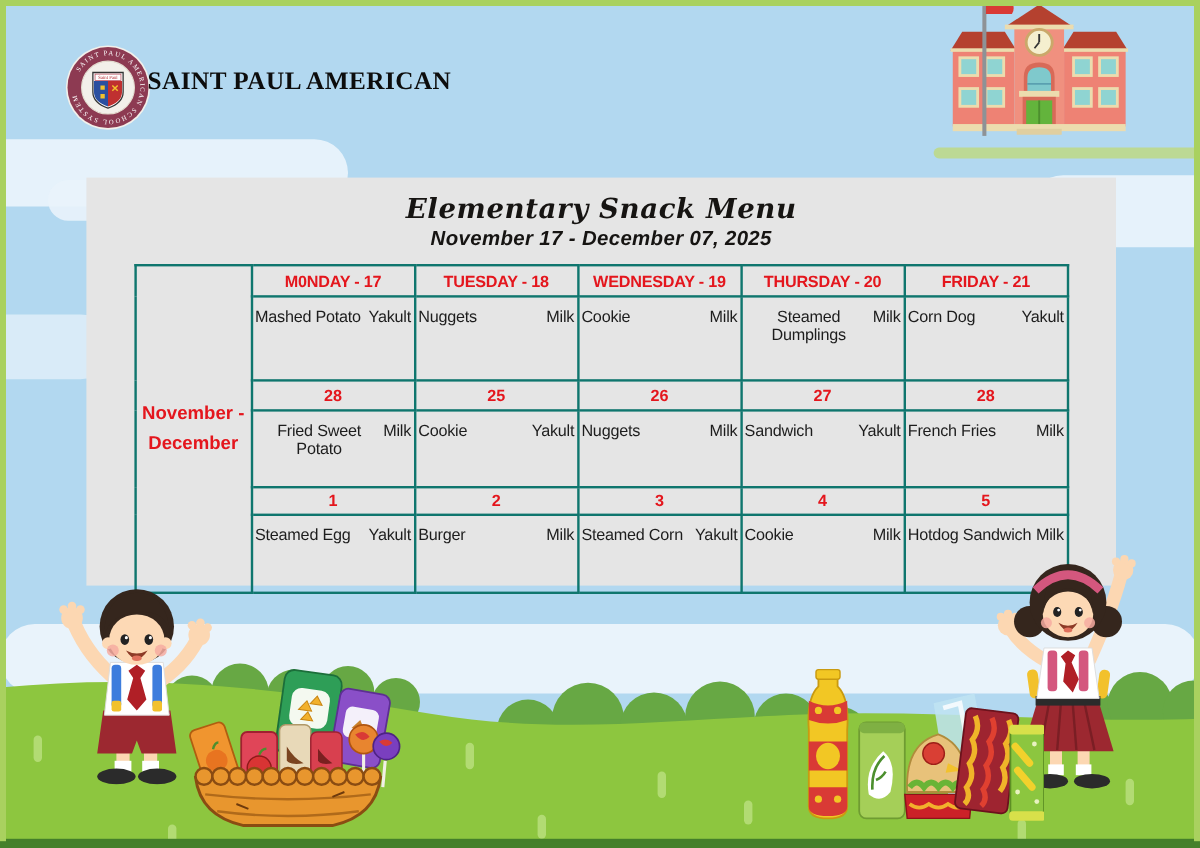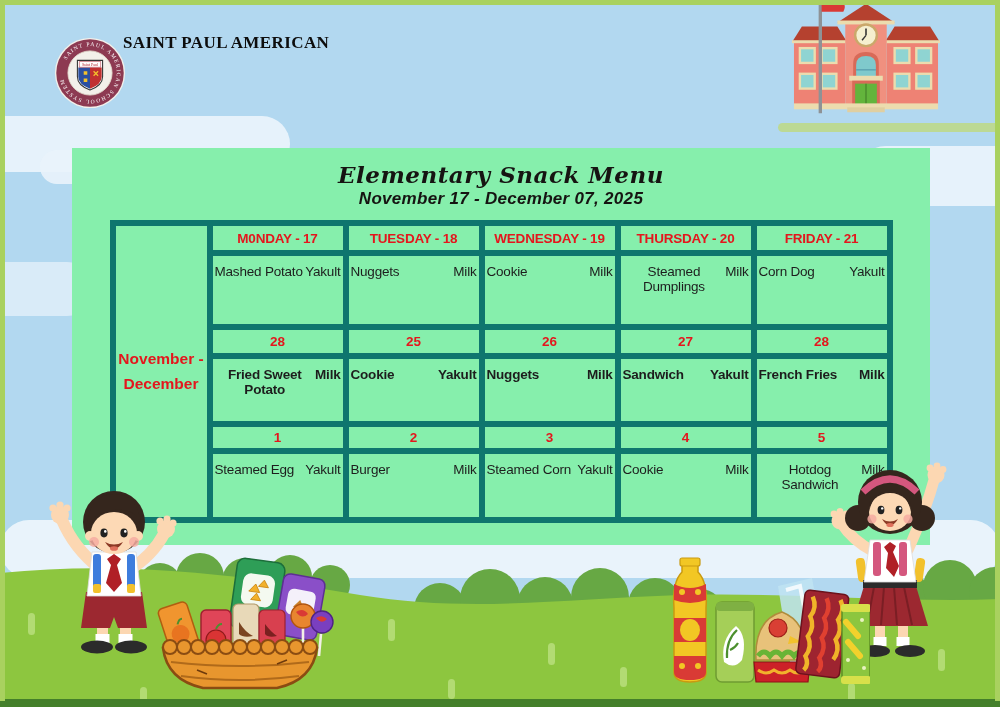--- a/index.html
+++ b/index.html
@@ -17,48 +17,48 @@
   .cloud{position:absolute;background:#e9f3fb;border-radius:40px;z-index:1;}
   .cloud.c1{left:-40px;top:116px;width:330px;height:56px;opacity:.95;}
   .cloud.c1b{left:40px;top:150px;width:240px;height:34px;opacity:.9;}
   .cloud.c2{left:856px;top:146px;width:190px;height:60px;opacity:.95;}
   .cloud.c3{left:-26px;top:262px;width:120px;height:54px;opacity:.7;}
   .hillstreak{position:absolute;left:778px;top:123px;width:230px;height:9px;background:#bcd98a;border-radius:6px;opacity:.9;z-index:1;}
   .horizoncloud{position:absolute;left:0;top:520px;width:1000px;height:58px;background:#eef6fc;border-radius:60px;opacity:.9;z-index:2;}
 
   
   .seal{position:absolute;left:54px;top:37px;width:72px;height:72px;z-index:3;}
-  .schoolname{position:absolute;left:123px;top:33px;z-index:3;color:#0d0d0d;
-    font-family:"Liberation Serif",serif;font-weight:700;font-size:17px;line-height:1.2;letter-spacing:.4px;}
+  .schoolname{position:absolute;left:123px;top:55px;z-index:3;color:#0d0d0d;
+    font-family:"Liberation Serif",serif;font-weight:700;font-size:21px;line-height:1.2;letter-spacing:.4px;}
 
   .building{position:absolute;left:792px;top:2px;width:148px;height:112px;z-index:2;}
 
   
-  .card{position:absolute;left:72px;top:148px;width:858px;height:397px;background:#86efac;z-index:5;}
+  .card{position:absolute;left:72px;top:148px;width:858px;height:340px;background:#e5e5e5;z-index:5;}
   .card .title{margin-top:13px;text-align:center;font-family:"DejaVu Serif",serif;
     font-style:italic;font-weight:700;font-size:23px;color:#161412;letter-spacing:.5px;}
   .card .subtitle{margin-top:1px;text-align:center;font-family:Liberation Sans, sans-serif;
     font-style:italic;font-weight:700;font-size:17px;color:#161412;letter-spacing:.3px;}
 
   
   table.menu{border-collapse:collapse;margin:11px auto 0 auto;table-layout:fixed;width:777px;
     border:1.5px solid #232323;}
-  table.menu td,table.menu th{border:6px solid #0f766e;padding:0;text-align:center;vertical-align:middle;}
+  table.menu td,table.menu th{border:2px solid #0f766e;padding:0;text-align:center;vertical-align:middle;}
   col.c-label{width:97px;}
   col.c-day{width:136px;}
   .r-dayhead th{height:24px;font-size:13.5px;font-weight:700;color:#e4161d;letter-spacing:-.2px;}
   .r-date th{font-size:13.5px;font-weight:700;color:#e4161d;}
   .r-date.d1 th{height:23px;}
   .r-date.d2 th{height:21px;}
   .month-cell{font-size:15.5px;font-weight:700;color:#e4161d;line-height:1.55;padding:0 2px;}
   td.foodcell{vertical-align:top;}
   td.foodcell .inner{display:flex;flex-direction:row;justify-content:space-between;height:100%;
     padding:8px 2px 10px 2px;box-sizing:border-box;}
   .r-food1 td.foodcell{height:68px;}
-  .r-food2 td.foodcell{height:62px;font-weight:bold;}
+  .r-food2 td.foodcell{height:62px;}
   .r-food3 td.foodcell{height:63px;}
   .fooditem{font-size:13.5px;color:#1d1d1d;letter-spacing:-.2px;}
 
   
   .ground{position:absolute;left:0;top:547px;width:1000px;height:160px;z-index:4;}
 
   
   .boy{position:absolute;left:44px;top:486px;width:140px;height:168px;z-index:7;}
   .girl{position:absolute;left:830px;top:460px;width:125px;height:198px;z-index:7;}
   .basket{position:absolute;left:145px;top:552px;width:190px;height:140px;z-index:8;}

